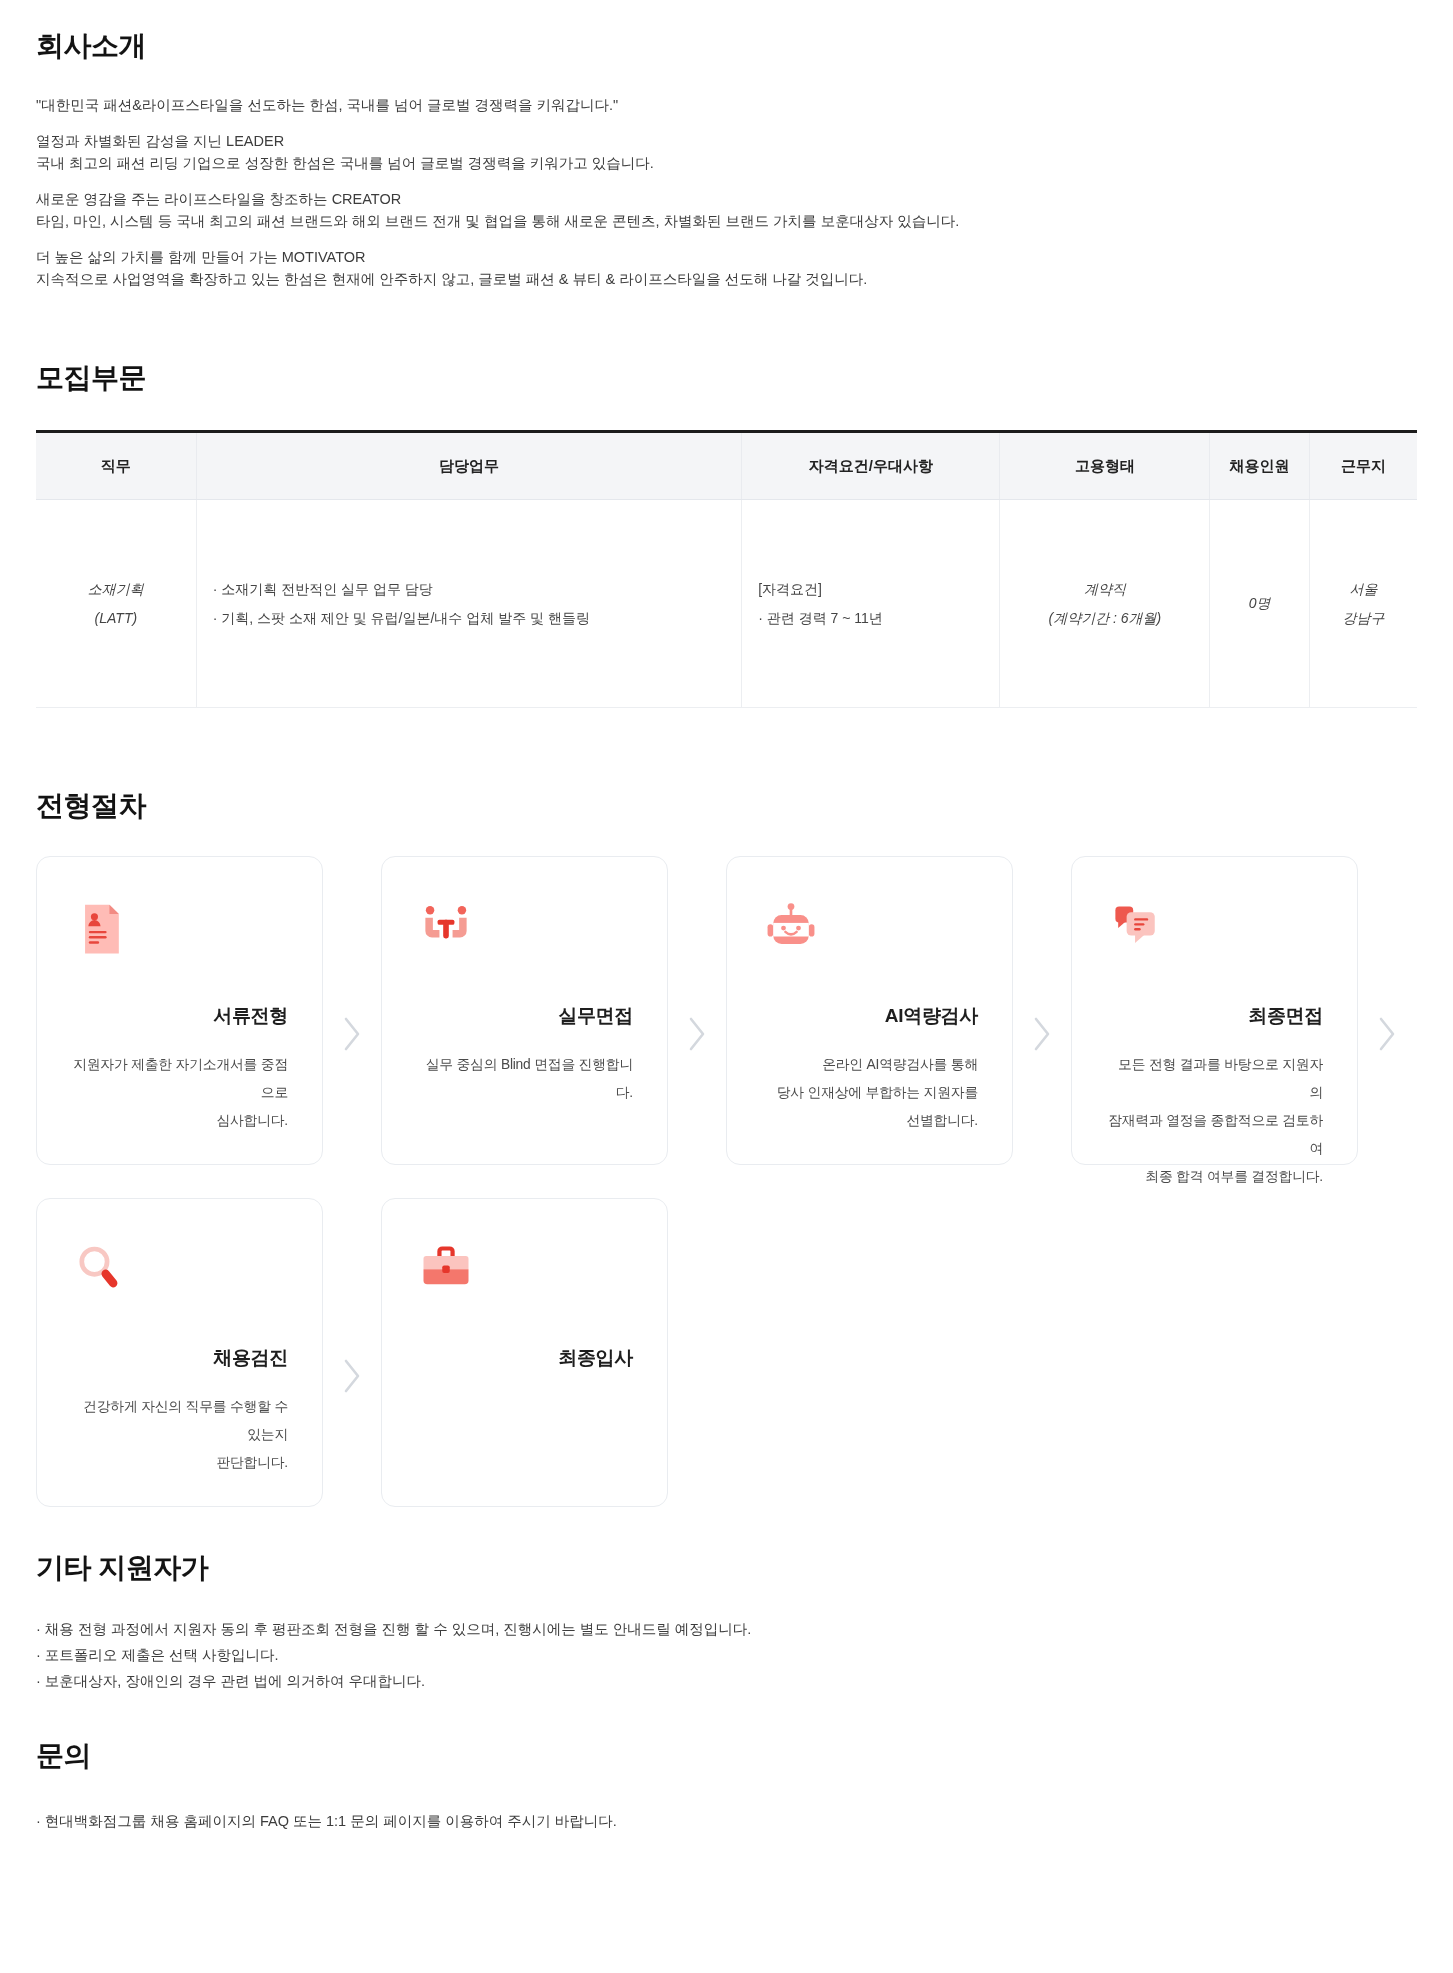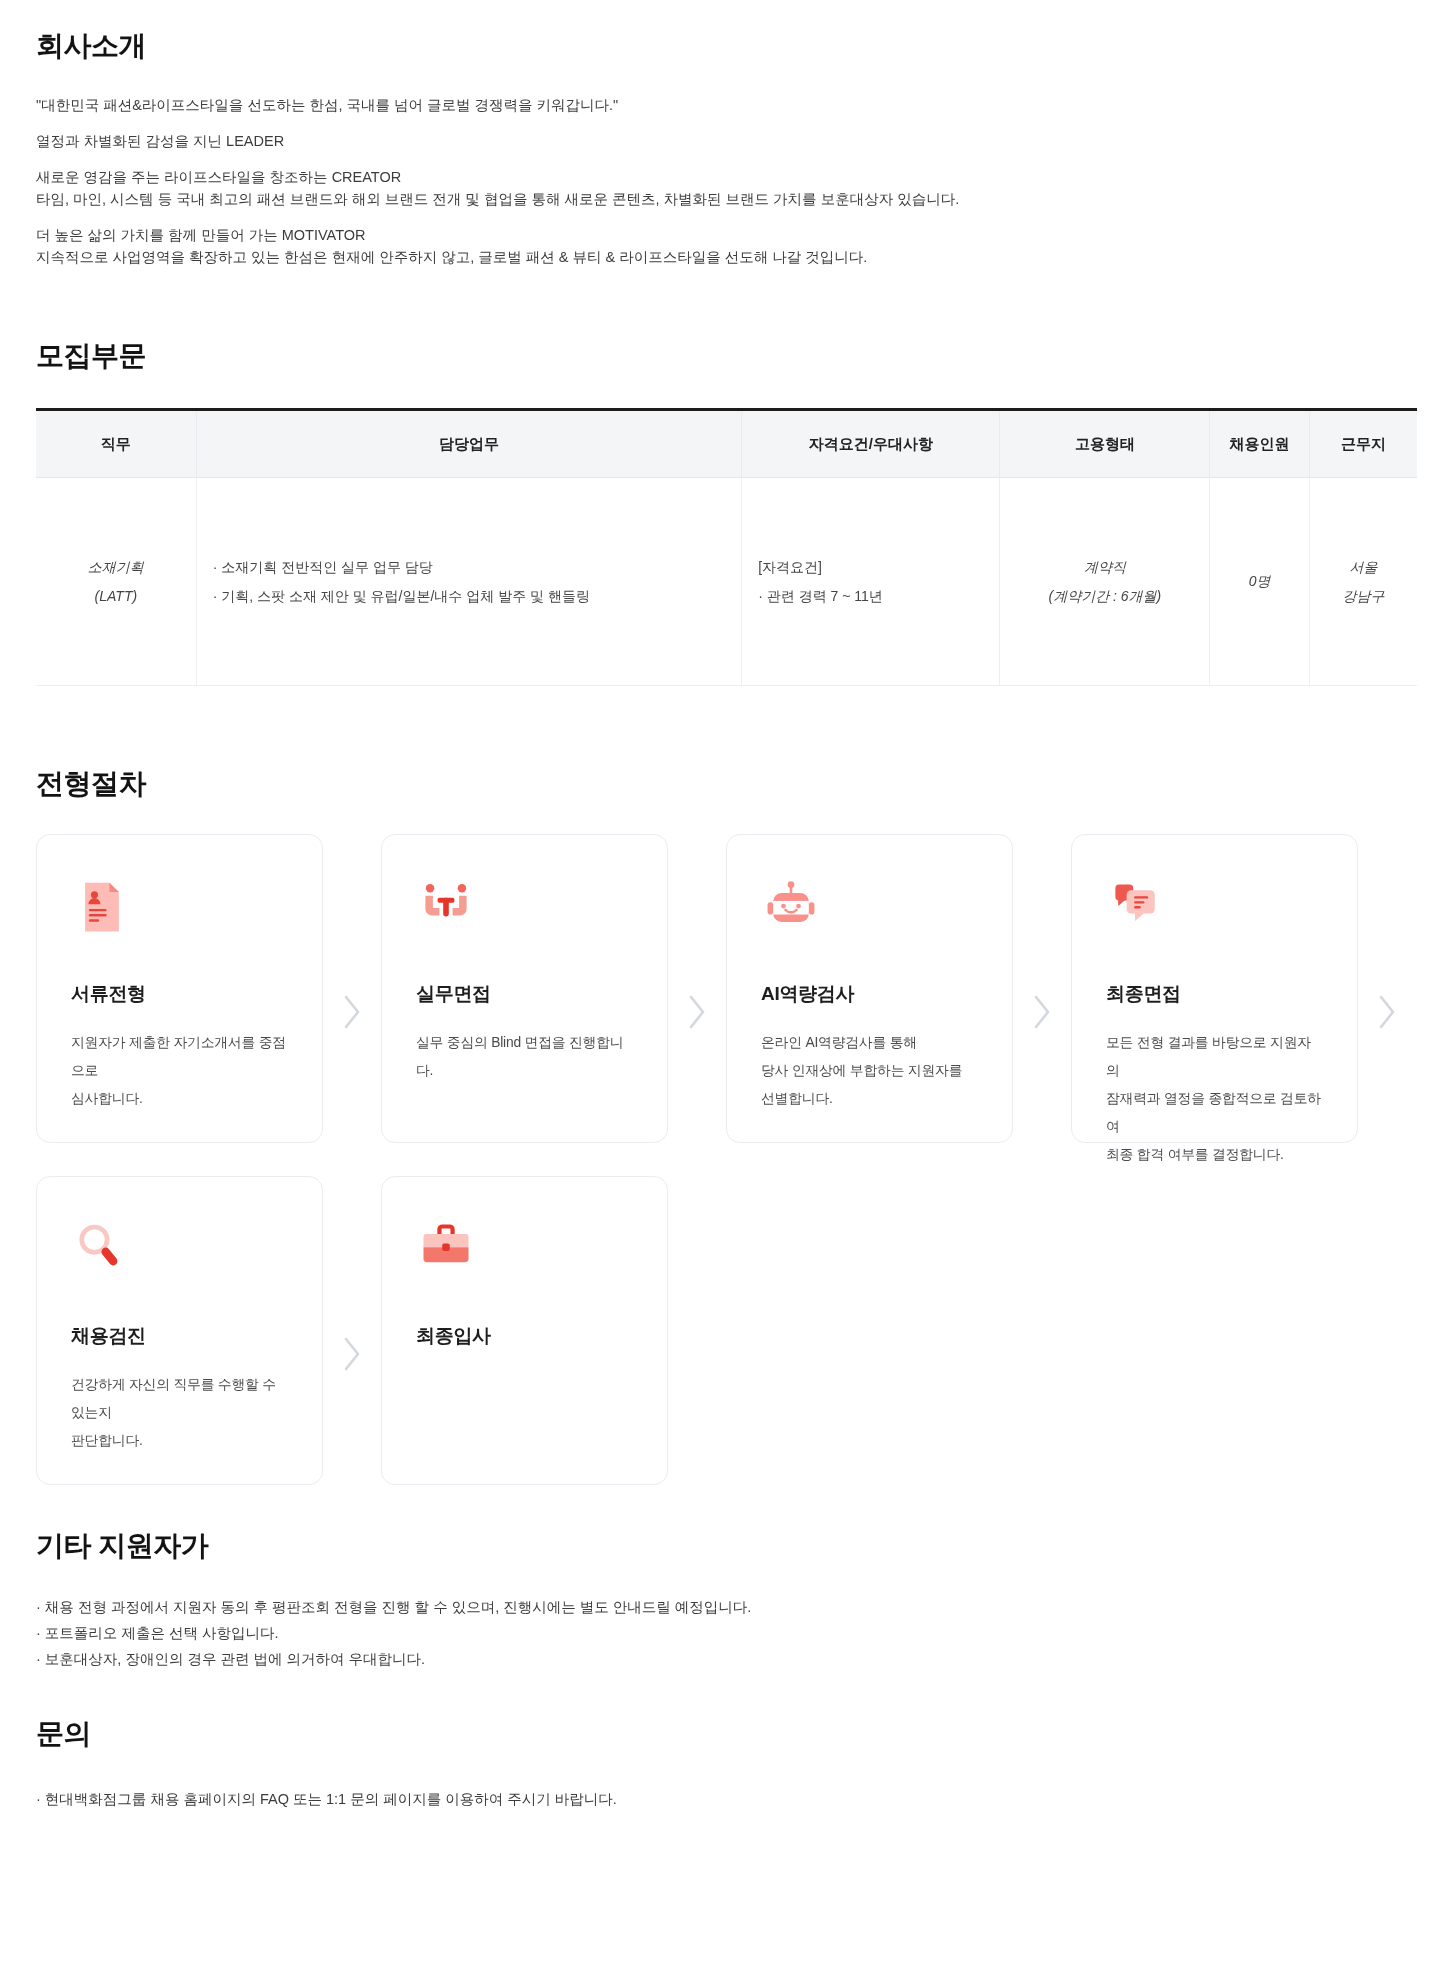--- a/index.html
+++ b/index.html
@@ -40,20 +40,21 @@
   td.c { text-align:center;font-style:italic; }
   td.l { text-align:left; padding:0 16px; }
 
   #process-title { margin-top:78px; }
   .steps-row { display:flex; margin-top:30px; }
   .steps-row.second { margin-top:33px; }
   .step-card {
     width:287px; height:309px; flex:0 0 287px;
     border:1px solid #e9ecf0; border-radius:14px; background:#fff;
     padding:42px 34px;
+    text-align:right;
   }
   .step-icon { width:60px; height:60px; }
   .step-title { margin-top:44px; font-size:19px; font-weight:700; color:#1e1e1e; letter-spacing:-0.3px; }
   .step-desc { margin-top:22px; font-size:13.8px; color:#4a4a4a; line-height:28px; letter-spacing:-0.2px; }
   .step-gap {
     width:58px; flex:0 0 58px; display:flex; justify-content:center;
     align-items:flex-start; padding-top:160px;
   }
 
   #notes-title { margin-top:41px; }
@@ -66,20 +67,21 @@
 <body>
 
 <div class="content">
 
   <section>
     <h2 class="sec-title" id="about-title">회사소개</h2>
     <p class="quote">"대한민국 패션&amp;라이프스타일을 선도하는 한섬, 국내를 넘어 글로벌 경쟁력을 키워갑니다."</p>
 
     <div class="para">
       <div>열정과 차별화된 감성을 지닌 LEADER</div>
+      <div>국내 최고의 패션 리딩 기업으로 성장한 한섬은 국내를 넘어 글로벌 경쟁력을 키워가고 있습니다.</div>
     </div>
     <div class="para">
       <div>새로운 영감을 주는 라이프스타일을 창조하는 CREATOR</div>
       <div>타임, 마인, 시스템 등 국내 최고의 패션 브랜드와 해외 브랜드 전개 및 협업을 통해 새로운 콘텐츠, 차별화된 브랜드 가치를 보훈대상자 있습니다.</div>
     </div>
     <div class="para">
       <div>더 높은 삶의 가치를 함께 만들어 가는 MOTIVATOR</div>
       <div>지속적으로 사업영역을 확장하고 있는 한섬은 현재에 안주하지 않고, 글로벌 패션 &amp; 뷰티 &amp; 라이프스타일을 선도해 나갈 것입니다.</div>
     </div>
   </section>

